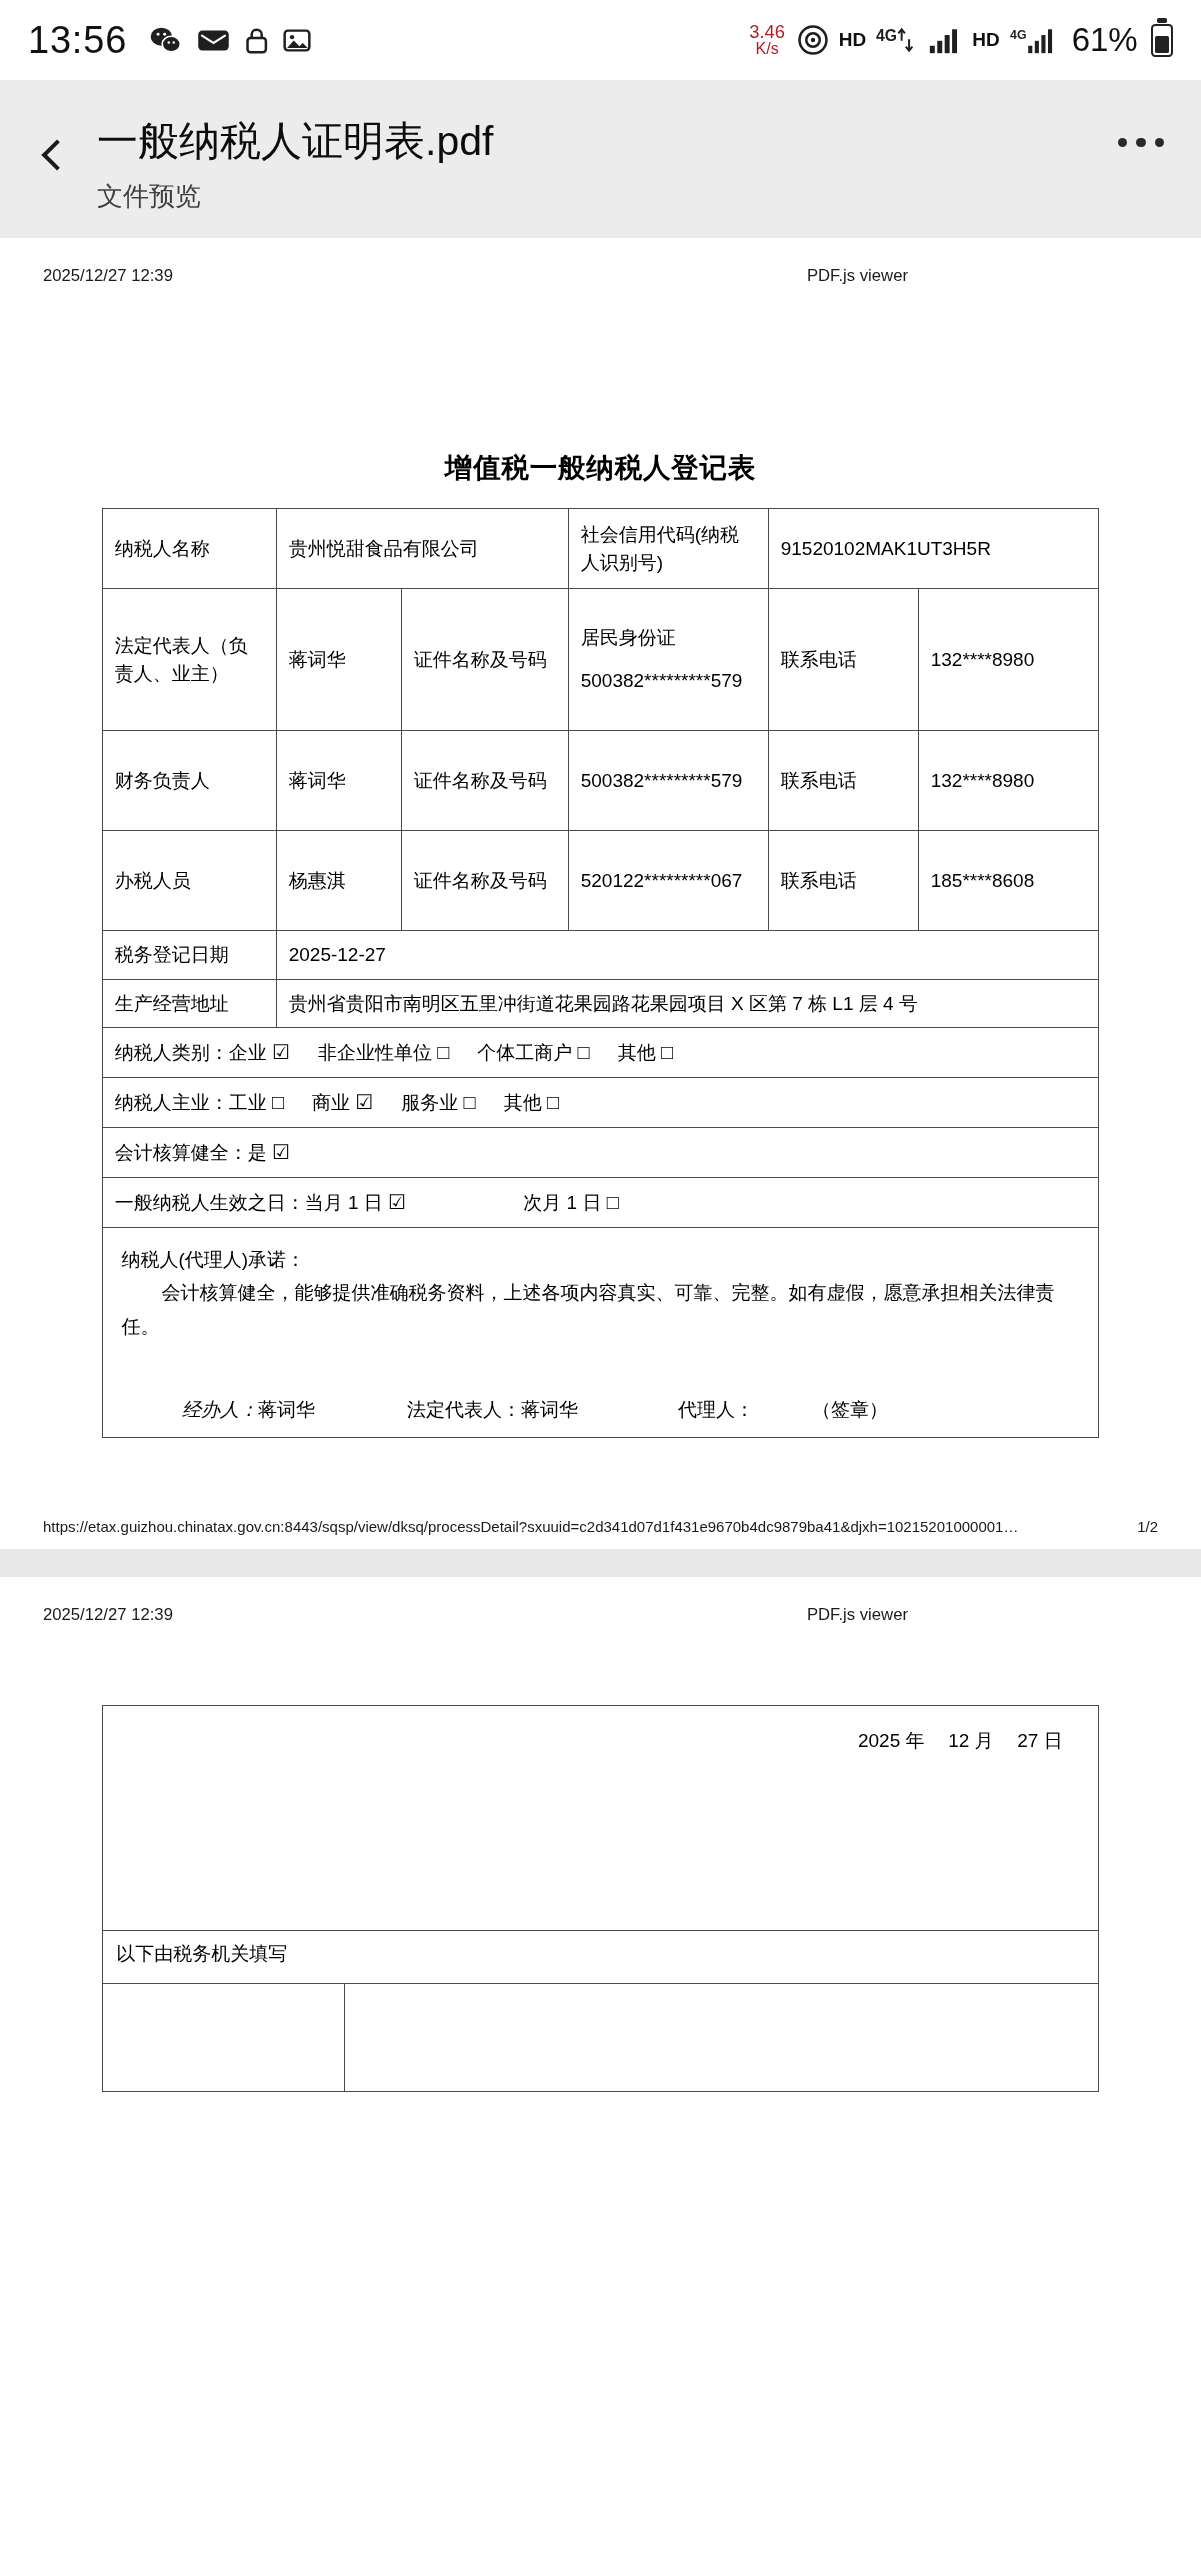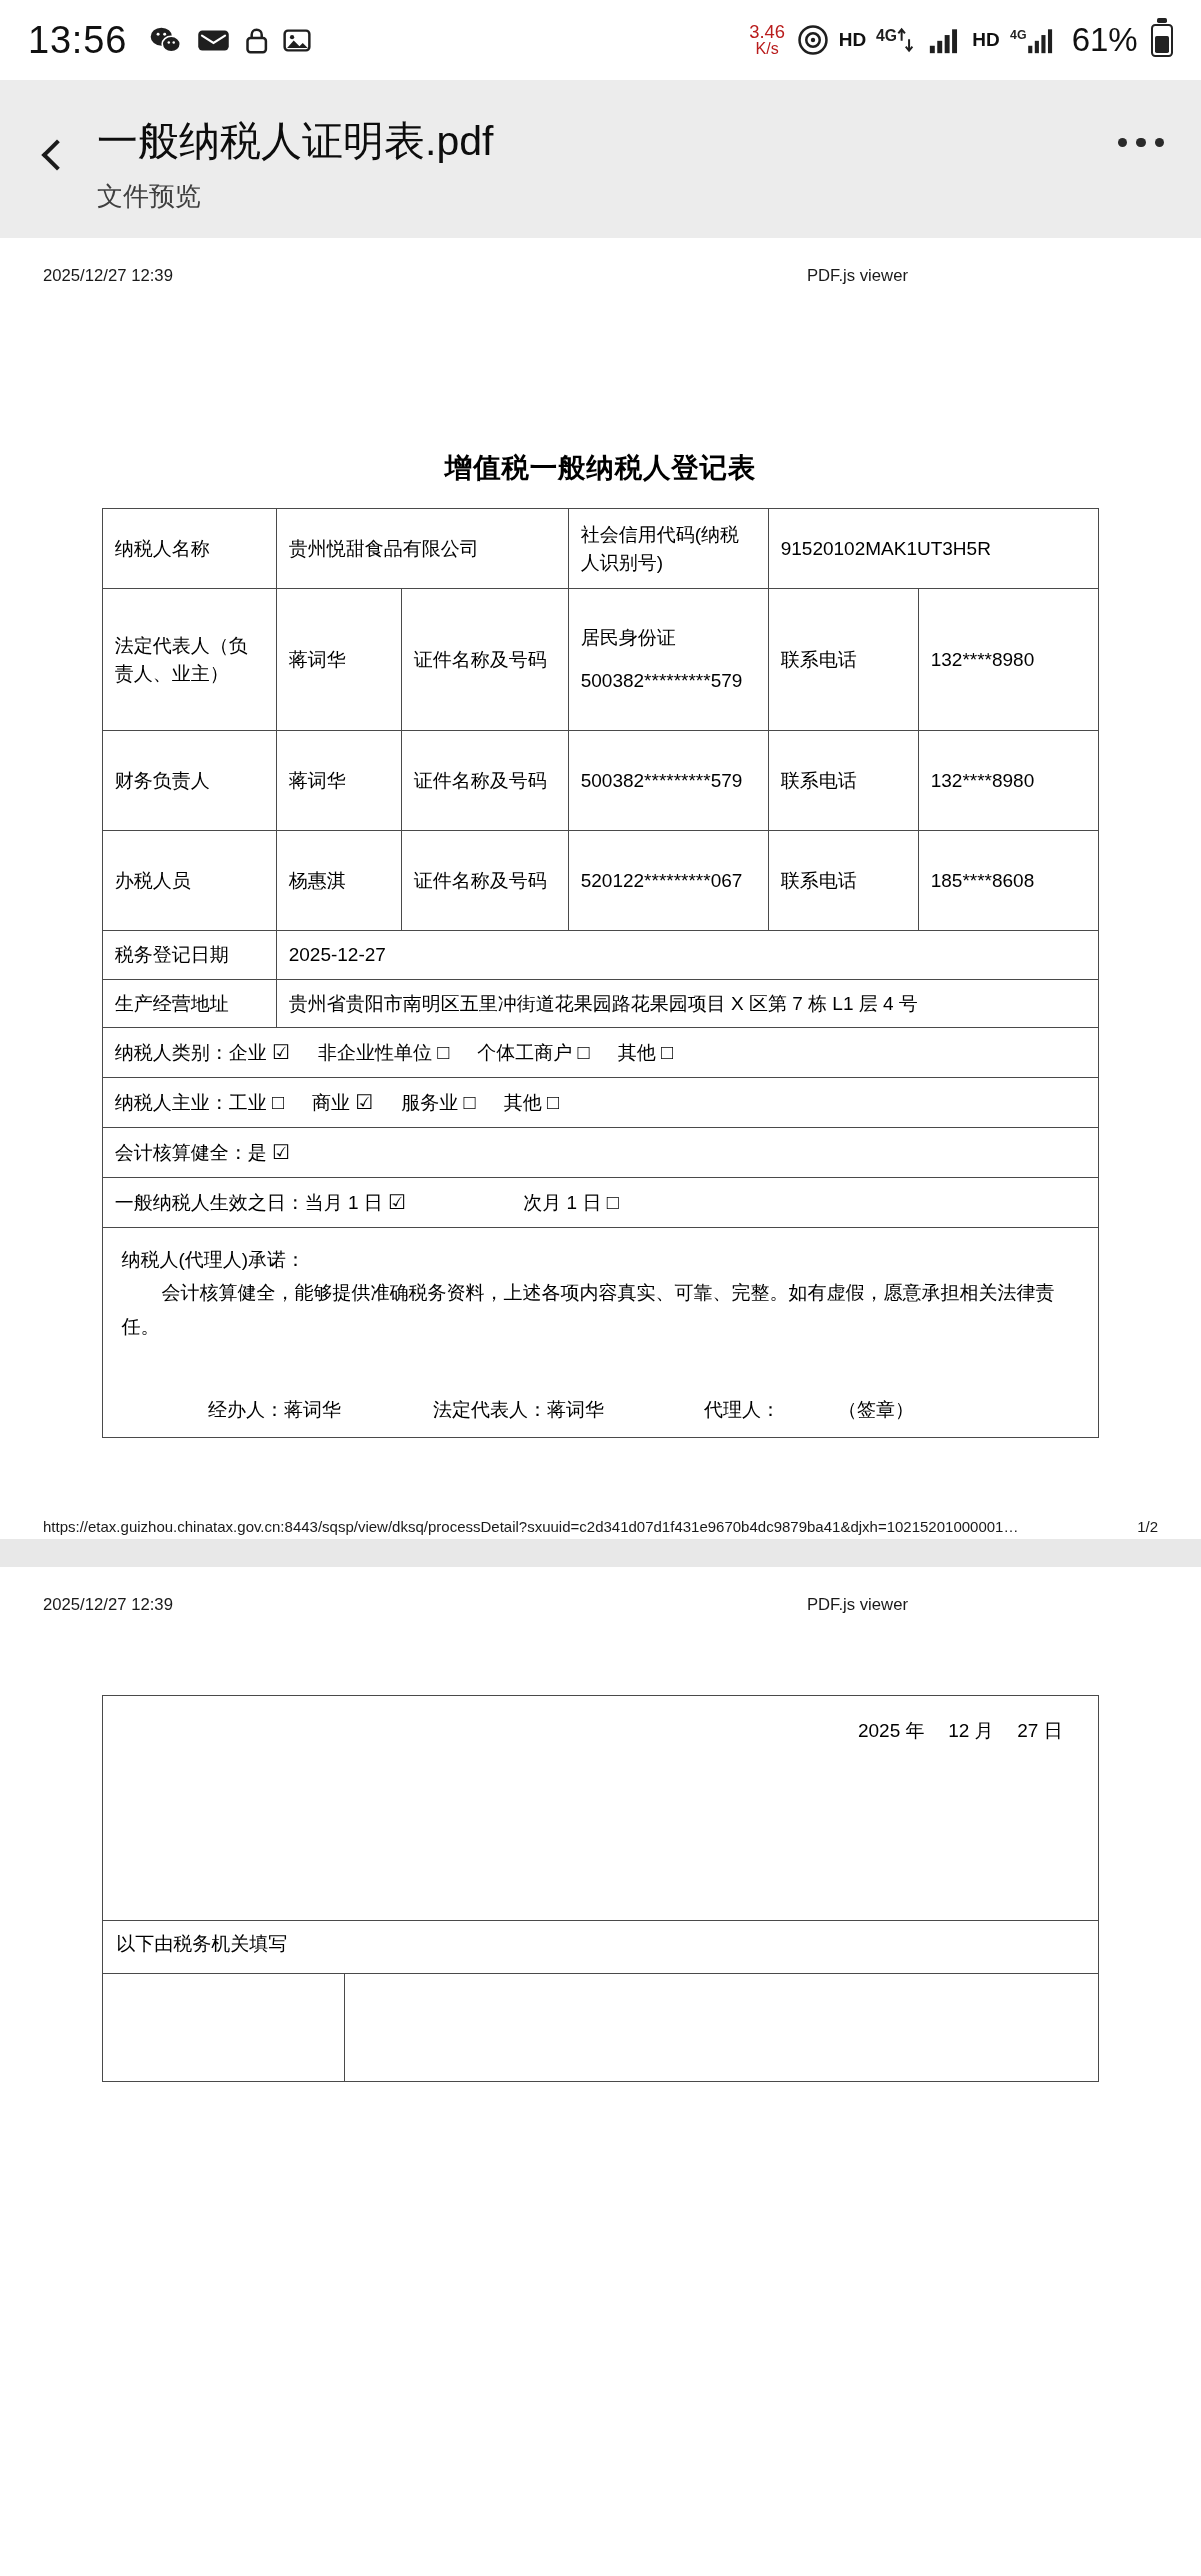--- a/index.html
+++ b/index.html
@@ -111,21 +111,21 @@
   }
 
   
   .viewer {
     background: #ffffff;
     position: relative;
   }
   .page {
     background: #fff;
     position: relative;
-    padding: 0 0 4px 0;
+    padding: 0 0 14px 0;
   }
   .pg-head {
     display: flex;
     justify-content: space-between;
     font-size: 16.7px;
     color: #1a1a1a;
     padding: 28px 43px 0 43px;
     font-family: "Liberation Sans", sans-serif;
   }
   .pg-head .ctr { margin-right: 250px; }
@@ -168,21 +168,21 @@
     line-height: 1.75;
     font-size: 19px;
   }
   .promise-body .indent { text-indent: 40px; }
   .sign-row {
     display: flex;
     padding: 45px 22px 13.3px 22px;
     font-size: 19px;
   }
   .sign-row span { white-space: nowrap; }
-  .sign-row .s1 { margin-left: 83px; }
+  .sign-row .s1 { margin-left: 57px; font-style: italic; }
   .sign-row .s2 { margin-left: 92px; }
   .sign-row .s3 { margin-left: 100px; }
   .sign-row .s4 { margin-left: 58px; }
 
   .pg-foot {
     display: flex;
     justify-content: space-between;
     align-items: baseline;
     font-size: 15px;
     color: #1a1a1a;

